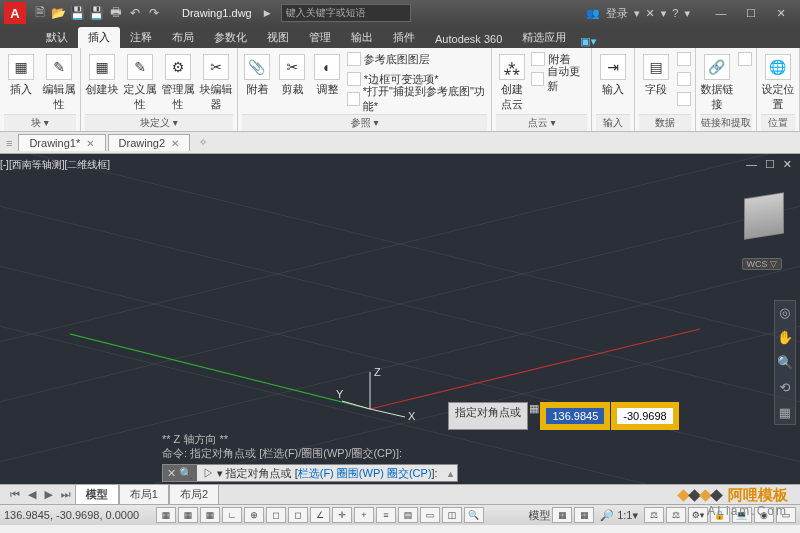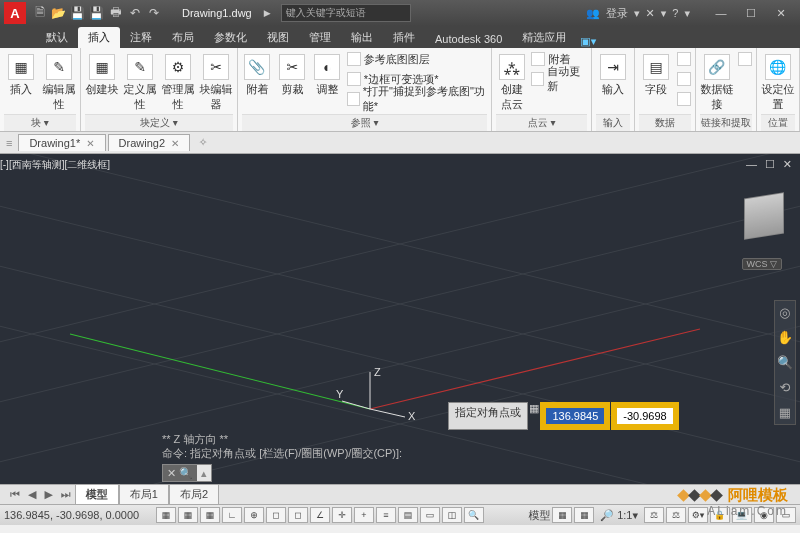--- a/index.html
+++ b/index.html
@@ -304,20 +304,21 @@
     <span style="color:#ccc">▦</span>
     <span class="val sel">136.9845</span>
     <span class="val">-30.9698</span>
   </div>
   <div class="cmd-history">
     <div>** Z 轴方向 **</div>
     <div>命令: 指定对角点或 [栏选(F)/圈围(WP)/圈交(CP)]:</div>
   </div>
   <div class="cmdline">
     <span class="handle">✕ 🔍</span>
+    <span class="text"><span>▷ ▾ 指定对角点或 [</span><span class="f" style="color:#06c">栏选(F)</span><span> </span><span style="color:#06c">圈围(WP)</span><span> </span><span style="color:#06c">圈交(CP)</span><span>]:</span></span>
     <span style="margin-left:auto;padding:0 4px;color:#888">▴</span>
   </div>
 </div>
 
 <div class="bottomtabs">
   <span class="navbtn">⏮</span>
   <span class="navbtn">◀</span>
   <span class="navbtn">▶</span>
   <span class="navbtn">⏭</span>
   <div class="btab active">模型</div>

